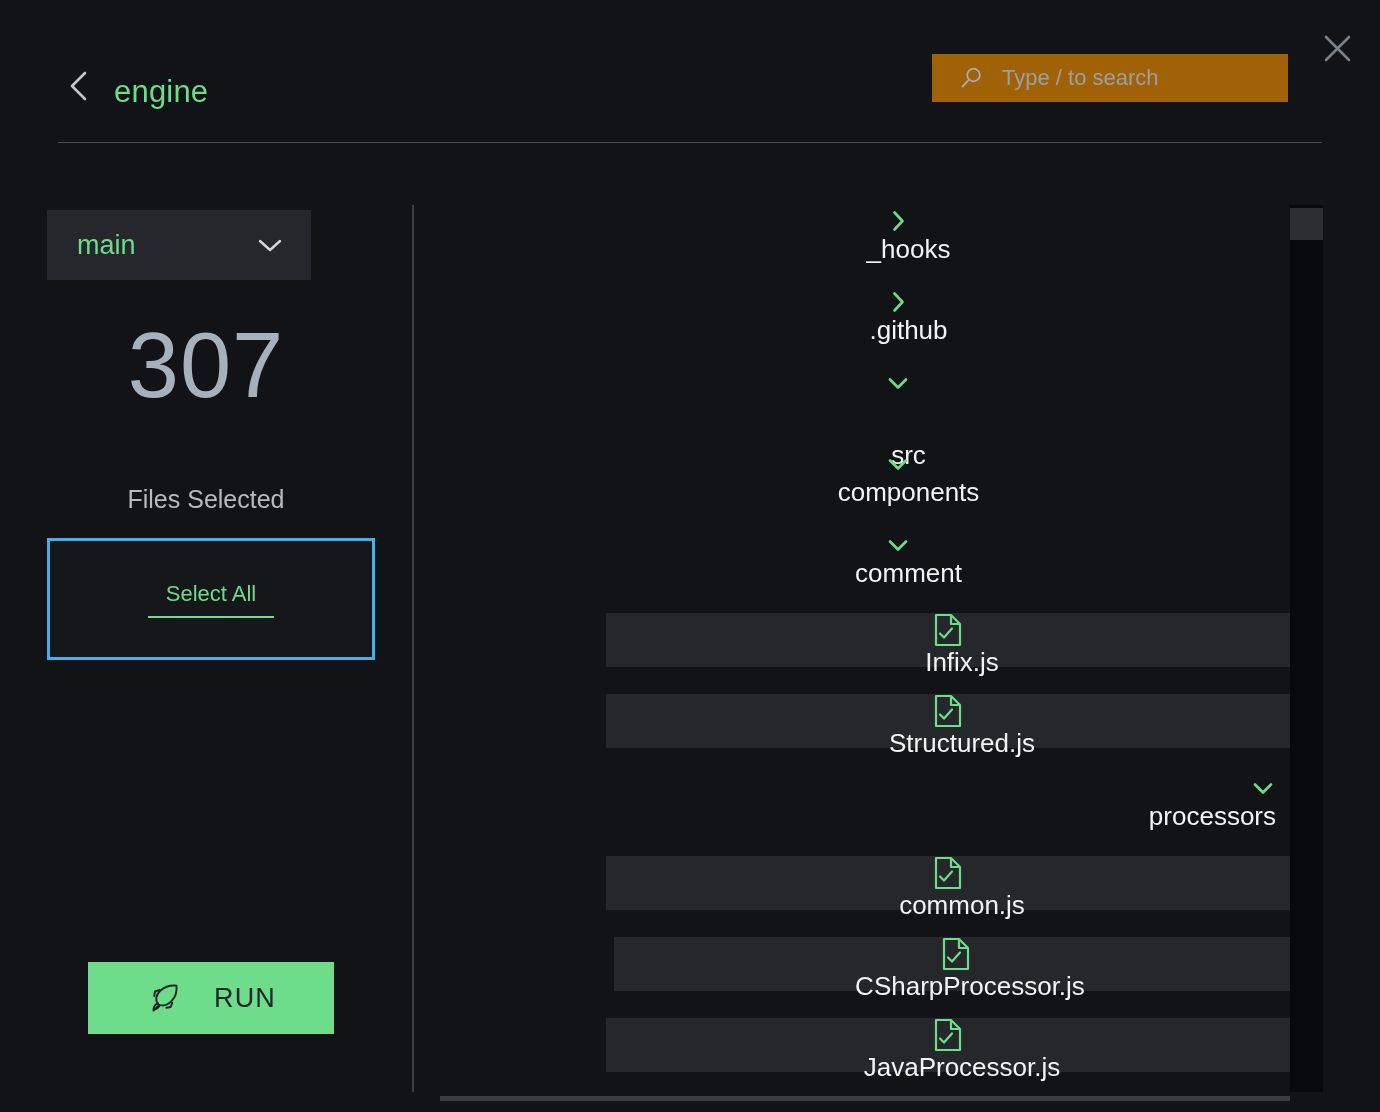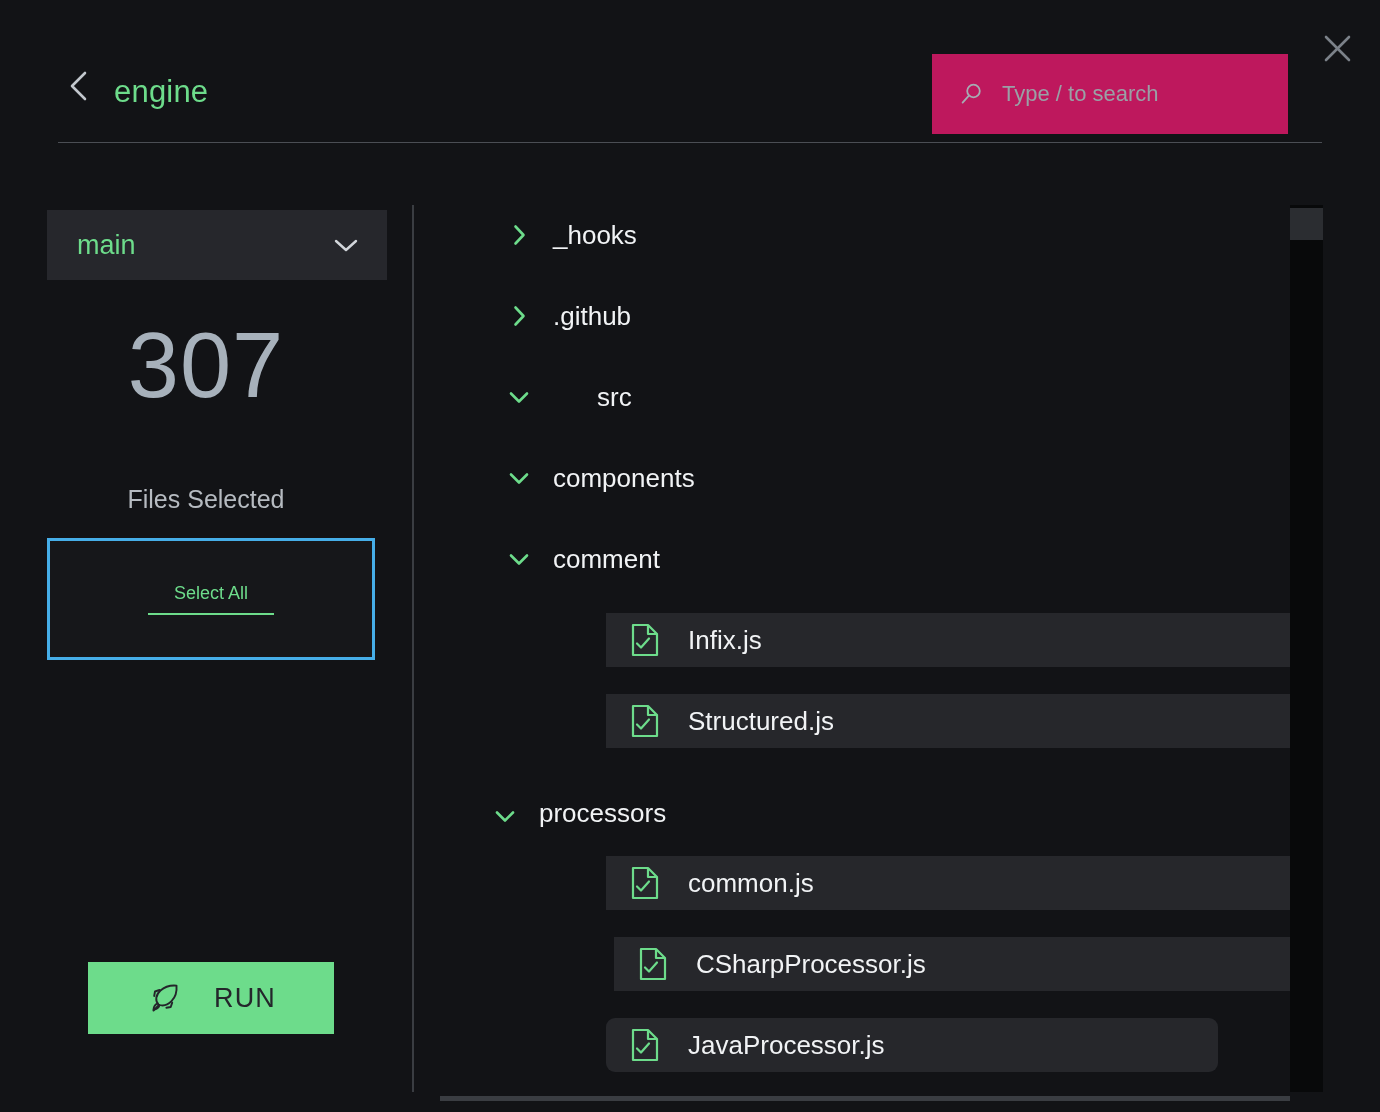--- a/index.html
+++ b/index.html
@@ -33,22 +33,22 @@
     position: absolute;
     left: 114px; top: 72px;
     font-size: 31px;
     color: #6ddc8b;
     letter-spacing: 0.2px;
     line-height: 40px;
   }
   .search-box {
     position: absolute;
     left: 932px; top: 54px;
-    width: 356px; height: 80px;
-    background: #be185d;
+    width: 356px; height: 48px;
+    background: #a16207;
     display: flex;
     align-items: center;
     cursor: text;
   }
   .search-icon {
     margin-left: 27px;
     width: 24px; height: 24px;
     flex: 0 0 auto;
   }
   .search-input {
@@ -80,21 +80,21 @@
   
   .sidebar {
     position: absolute;
     left: 0; top: 190px;
     width: 412px;
     height: 922px;
   }
   .branch-select {
     position: absolute;
     left: 47px; top: 20px;
-    width: 340px; height: 70px;
+    width: 264px; height: 70px;
     background: #26272c;
     display: flex;
     align-items: center;
     justify-content: space-between;
     cursor: pointer;
   }
   .branch-label {
     margin-left: 30px;
     font-size: 27px;
     color: #6ddc8b;
@@ -129,21 +129,21 @@
     box-sizing: border-box;
     border: 3px solid #46aee8;
     background: #16171a;
     display: flex;
     flex-direction: column;
     align-items: center;
     justify-content: center;
     cursor: pointer;
   }
   .select-all-text {
-    font-size: 18px;
+    font-size: 22px;
     color: #6ddc8b;
   }
   .select-all-underline {
     margin-top: 9px;
     width: 126px; height: 2px;
     background: #6ddc8b;
   }
   .run-btn {
     position: absolute;
     left: 88px; top: 772px;
@@ -178,20 +178,21 @@
     height: 905px;
   }
   .tree-row {
     position: absolute;
     left: 0;
     width: 850px;
     height: 54px;
     display: flex;
     align-items: center;
     cursor: pointer;
+    flex-direction: column;
   }
   .tree-row.file { background: #26272b; }
   .tree-chevron {
     width: 26px; height: 26px;
     flex: 0 0 auto;
   }
   .tree-file-icon {
     width: 30px; height: 34px;
     flex: 0 0 auto;
   }
@@ -352,21 +353,21 @@
     </div>
     <div class="tree-row file" style="top: 747px; left: 174px; width: 684px;">
       <span style="display: inline-block; width: 24px; flex: 0 0 auto;"></span>
       <svg viewBox="0 0 30 34" class="tree-file-icon">
         <path d="M3 2 H18 L27 11 V32 H3 Z" fill="none" stroke="#6ddc8b" stroke-width="2.2" stroke-linejoin="round"></path>
         <path d="M18 2 V11 H27" fill="none" stroke="#6ddc8b" stroke-width="2.2" stroke-linejoin="round"></path>
         <path d="M7 20.5 L11 24.5 L19 15.5" fill="none" stroke="#6ddc8b" stroke-width="2.2" stroke-linecap="round" stroke-linejoin="round"></path>
       </svg>
       <span class="tree-label file">CSharpProcessor.js</span>
     </div>
-    <div class="tree-row file" style="top: 828px; left: 166px; width: 612px; border-radius: 9px;">
+    <div class="tree-row file" style="top: 828px; left: 166px; width: 684px;">
       <span style="display: inline-block; width: 24px; flex: 0 0 auto;"></span>
       <svg viewBox="0 0 30 34" class="tree-file-icon">
         <path d="M3 2 H18 L27 11 V32 H3 Z" fill="none" stroke="#6ddc8b" stroke-width="2.2" stroke-linejoin="round"></path>
         <path d="M18 2 V11 H27" fill="none" stroke="#6ddc8b" stroke-width="2.2" stroke-linejoin="round"></path>
         <path d="M7 20.5 L11 24.5 L19 15.5" fill="none" stroke="#6ddc8b" stroke-width="2.2" stroke-linecap="round" stroke-linejoin="round"></path>
       </svg>
       <span class="tree-label file">JavaProcessor.js</span>
     </div>
   </div>
 

